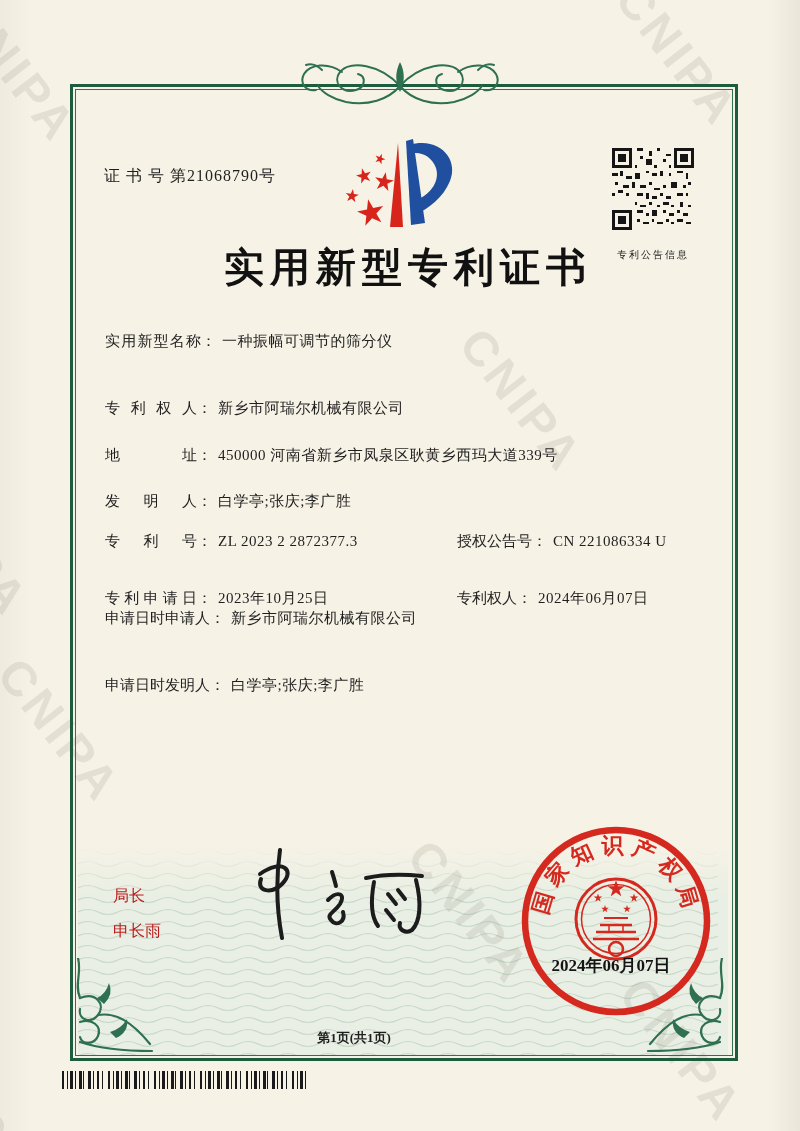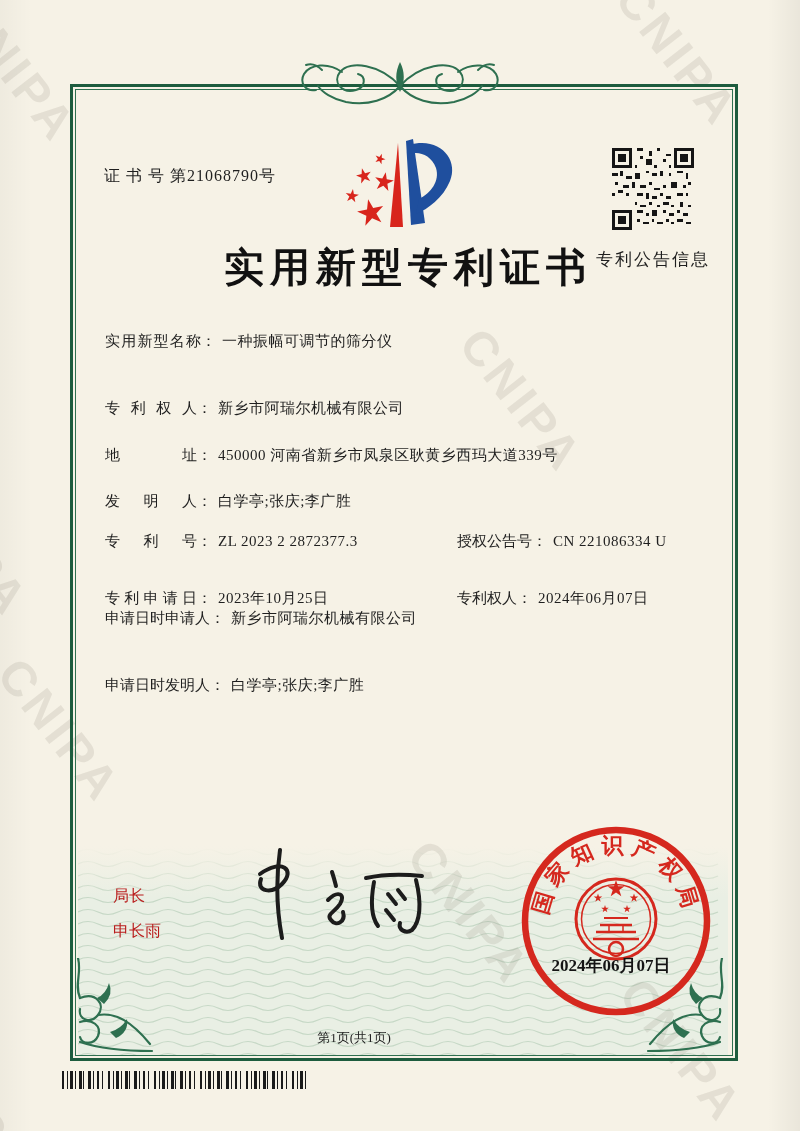--- a/index.html
+++ b/index.html
@@ -13,38 +13,38 @@
   .wavy::after{content:"";position:absolute;left:0;top:0;right:0;height:52px;
       background:linear-gradient(#f6f2e6, rgba(246,242,230,0));}
   .frame{position:absolute;left:70px;top:84px;width:662px;height:971px;border:3px solid #1d5c3e;z-index:3;pointer-events:none;}
   .frame::before{content:"";position:absolute;inset:2px;border:1.5px solid #2e7050;}
   .orn{position:absolute;z-index:4;}
   .corner{position:absolute;z-index:4;}
   .corner.right{transform:scaleX(-1);}
   .certno{position:absolute;left:104px;top:139px;font-size:16px;letter-spacing:1px;z-index:5;margin-top:27px;}
   .logo{position:absolute;z-index:5;}
   .qr{position:absolute;z-index:5;}
-  .qrcap{position:absolute;left:593px;top:248px;width:120px;text-align:center;font-size:17px;
+  .qrcap{position:absolute;left:593px;top:248px;width:120px;text-align:center;font-size:10px;
          letter-spacing:2px;z-index:5;}
   .title{position:absolute;left:8px;top:240px;width:800px;text-align:center;font-size:40px;font-weight:bold;
          letter-spacing:6px;color:#111;z-index:5;}
   .row{position:absolute;left:105px;width:610px;height:22px;font-size:15px;z-index:5;white-space:nowrap;}
   .lab{display:inline-block;}
   .lab.j{width:92px;text-align:justify;text-align-last:justify;}
   .colon{display:inline-block;margin-right:6px;}
   .val{letter-spacing:0.5px;}
   .c2{position:absolute;left:352px;top:0;}
   .notice{position:absolute;left:84px;top:760px;width:632px;text-align:center;font-size:14px;
           line-height:28px;letter-spacing:0.3px;z-index:5;}
   .signer{position:absolute;left:113px;font:16px "Liberation Sans",sans-serif;color:#b91c1c;z-index:5;}
   .sig{position:absolute;left:228px;top:848px;z-index:5;}
   .seal{position:absolute;left:514px;top:819px;z-index:6;}
   .sealtxt{font:bold 22px "Liberation Serif",serif;fill:#d5281e;letter-spacing:7px;}
   .sealdate{font:600 17px "Liberation Serif",serif;fill:#141414;}
-  .pageno{position:absolute;left:0;top:1029px;width:708px;text-align:center;font-size:13px;z-index:5;}
+  .pageno{position:absolute;left:0;top:1029px;width:708px;text-align:center;font-size:13px;z-index:5;font-weight:bold;}
   .barcode{position:absolute;left:62px;top:1071px;width:244px;height:18px;z-index:5;
     background:repeating-linear-gradient(90deg,
       #1a1a1a 0 2px, transparent 2px 5px,
       #1a1a1a 5px 6px, transparent 6px 8px,
       #1a1a1a 8px 11px, transparent 11px 13px,
       #1a1a1a 13px 14px, transparent 14px 17px,
       #1a1a1a 17px 20px, transparent 20px 21px,
       #1a1a1a 21px 22px, transparent 22px 26px,
       #1a1a1a 26px 29px, transparent 29px 31px,
       #1a1a1a 31px 32px, transparent 32px 35px,

